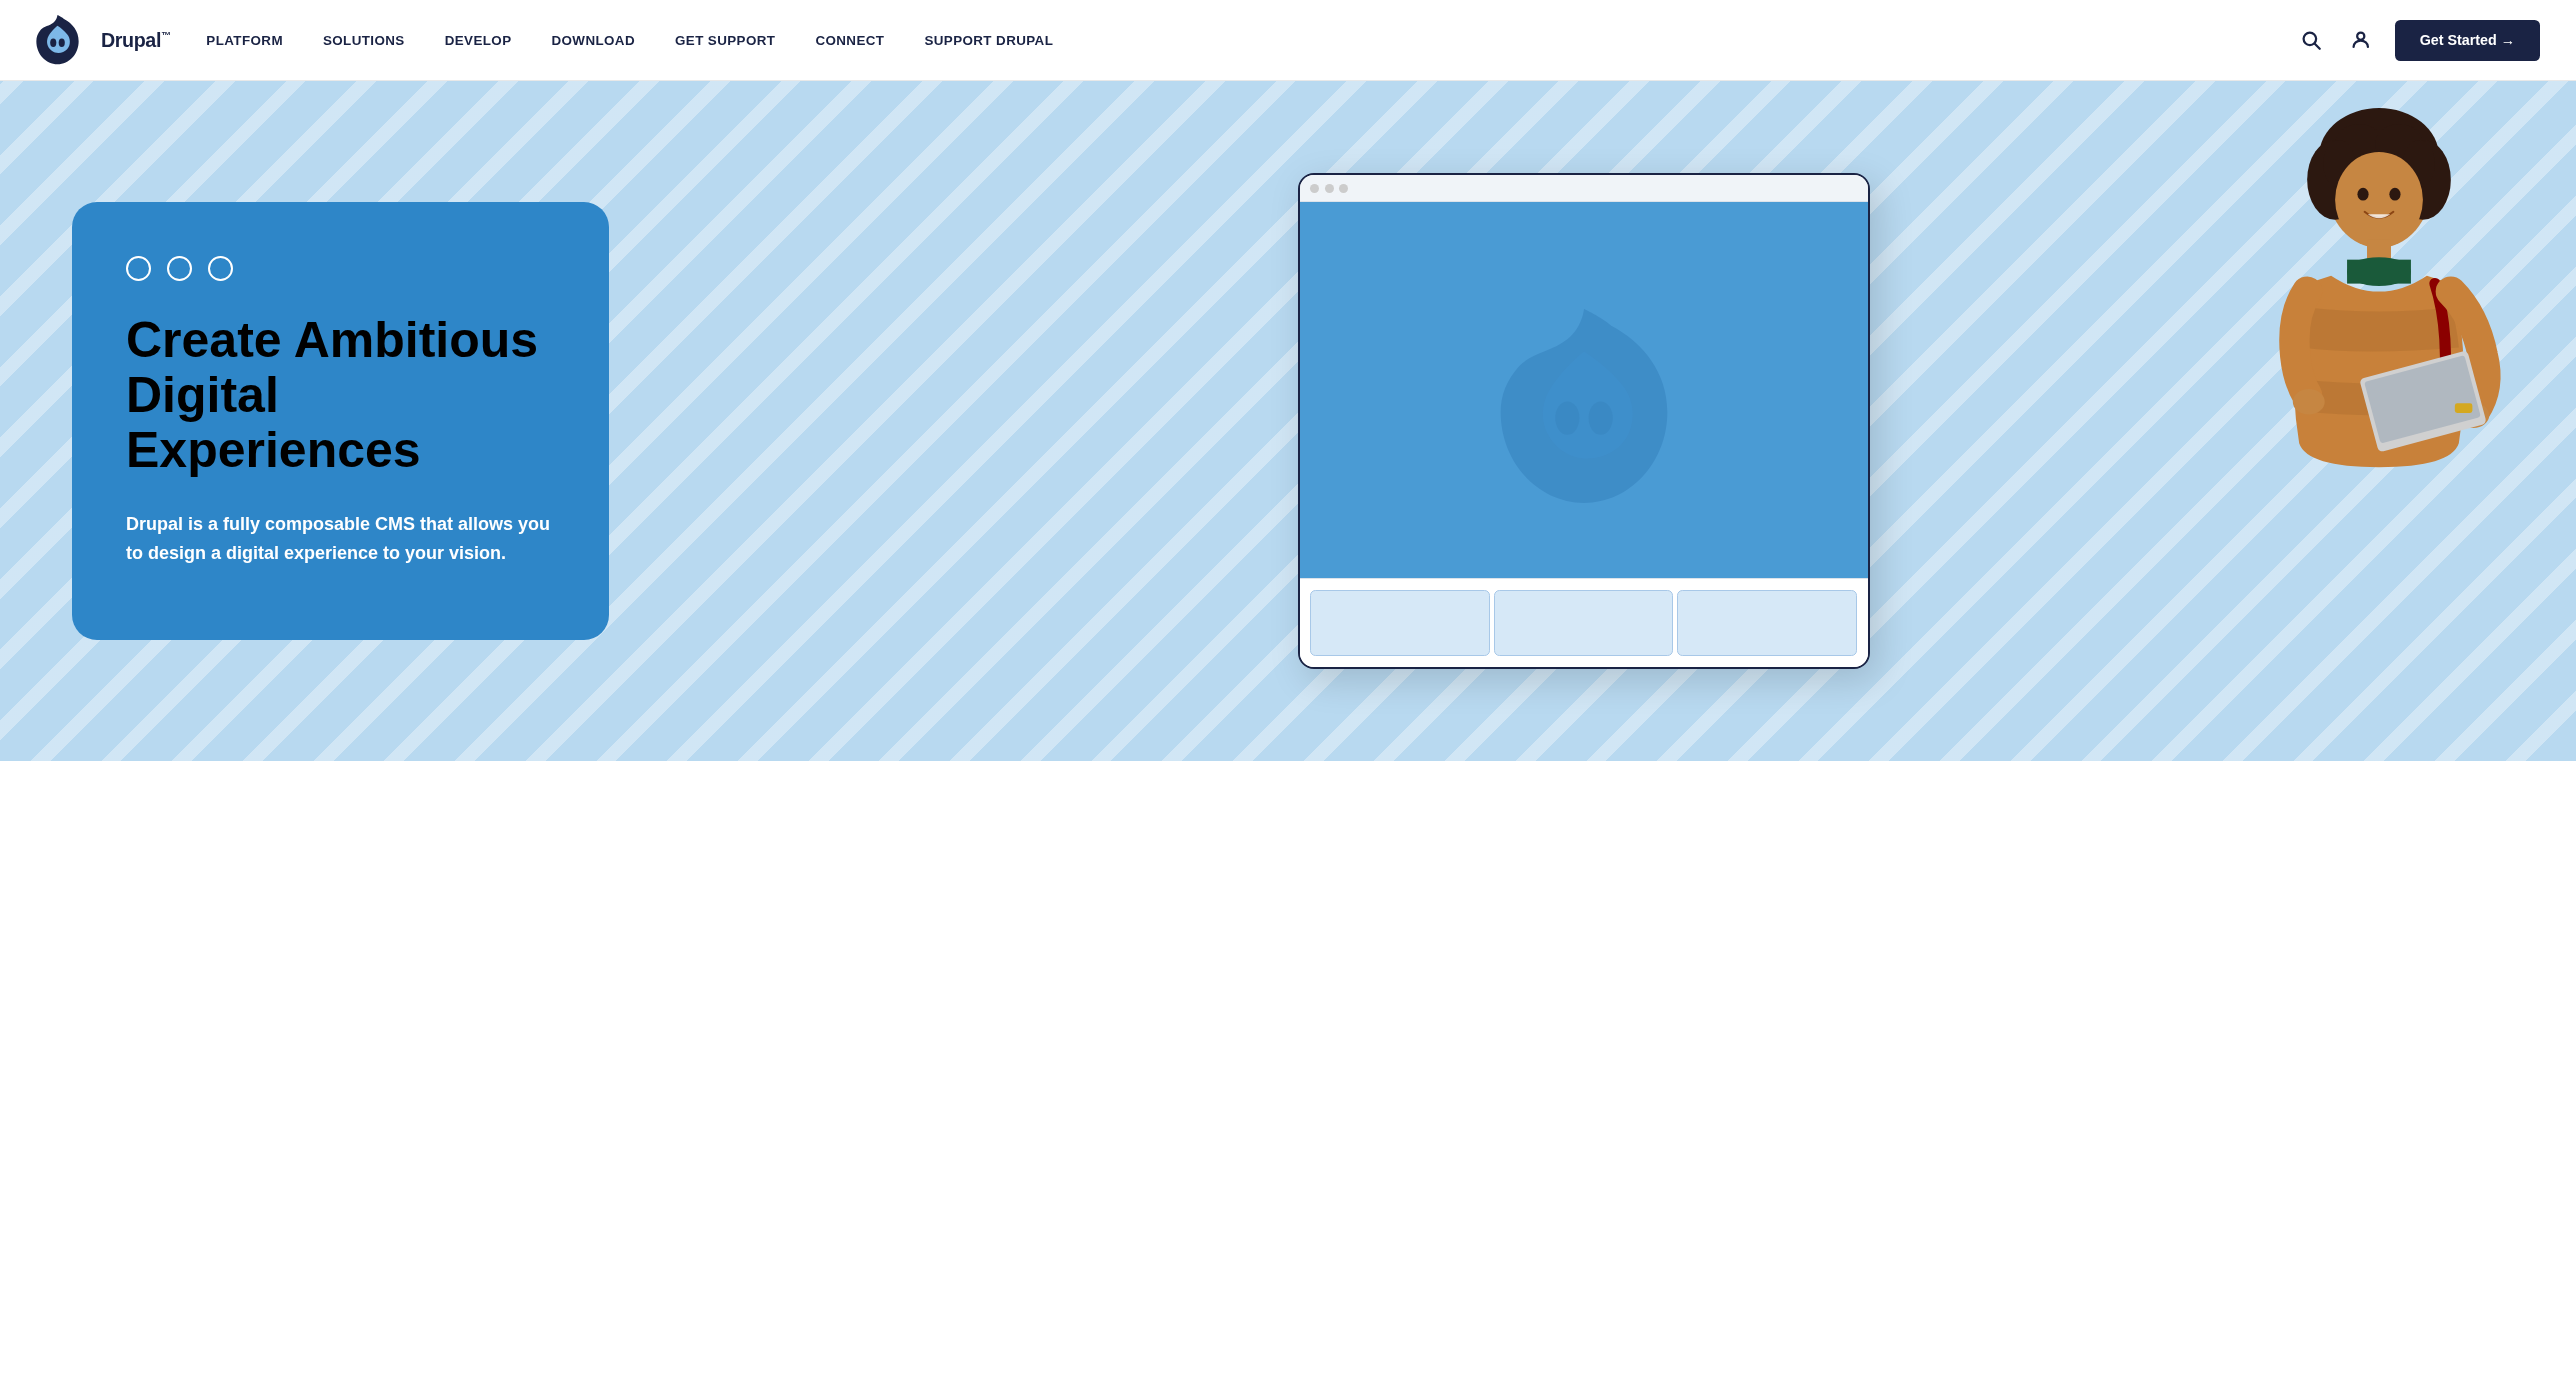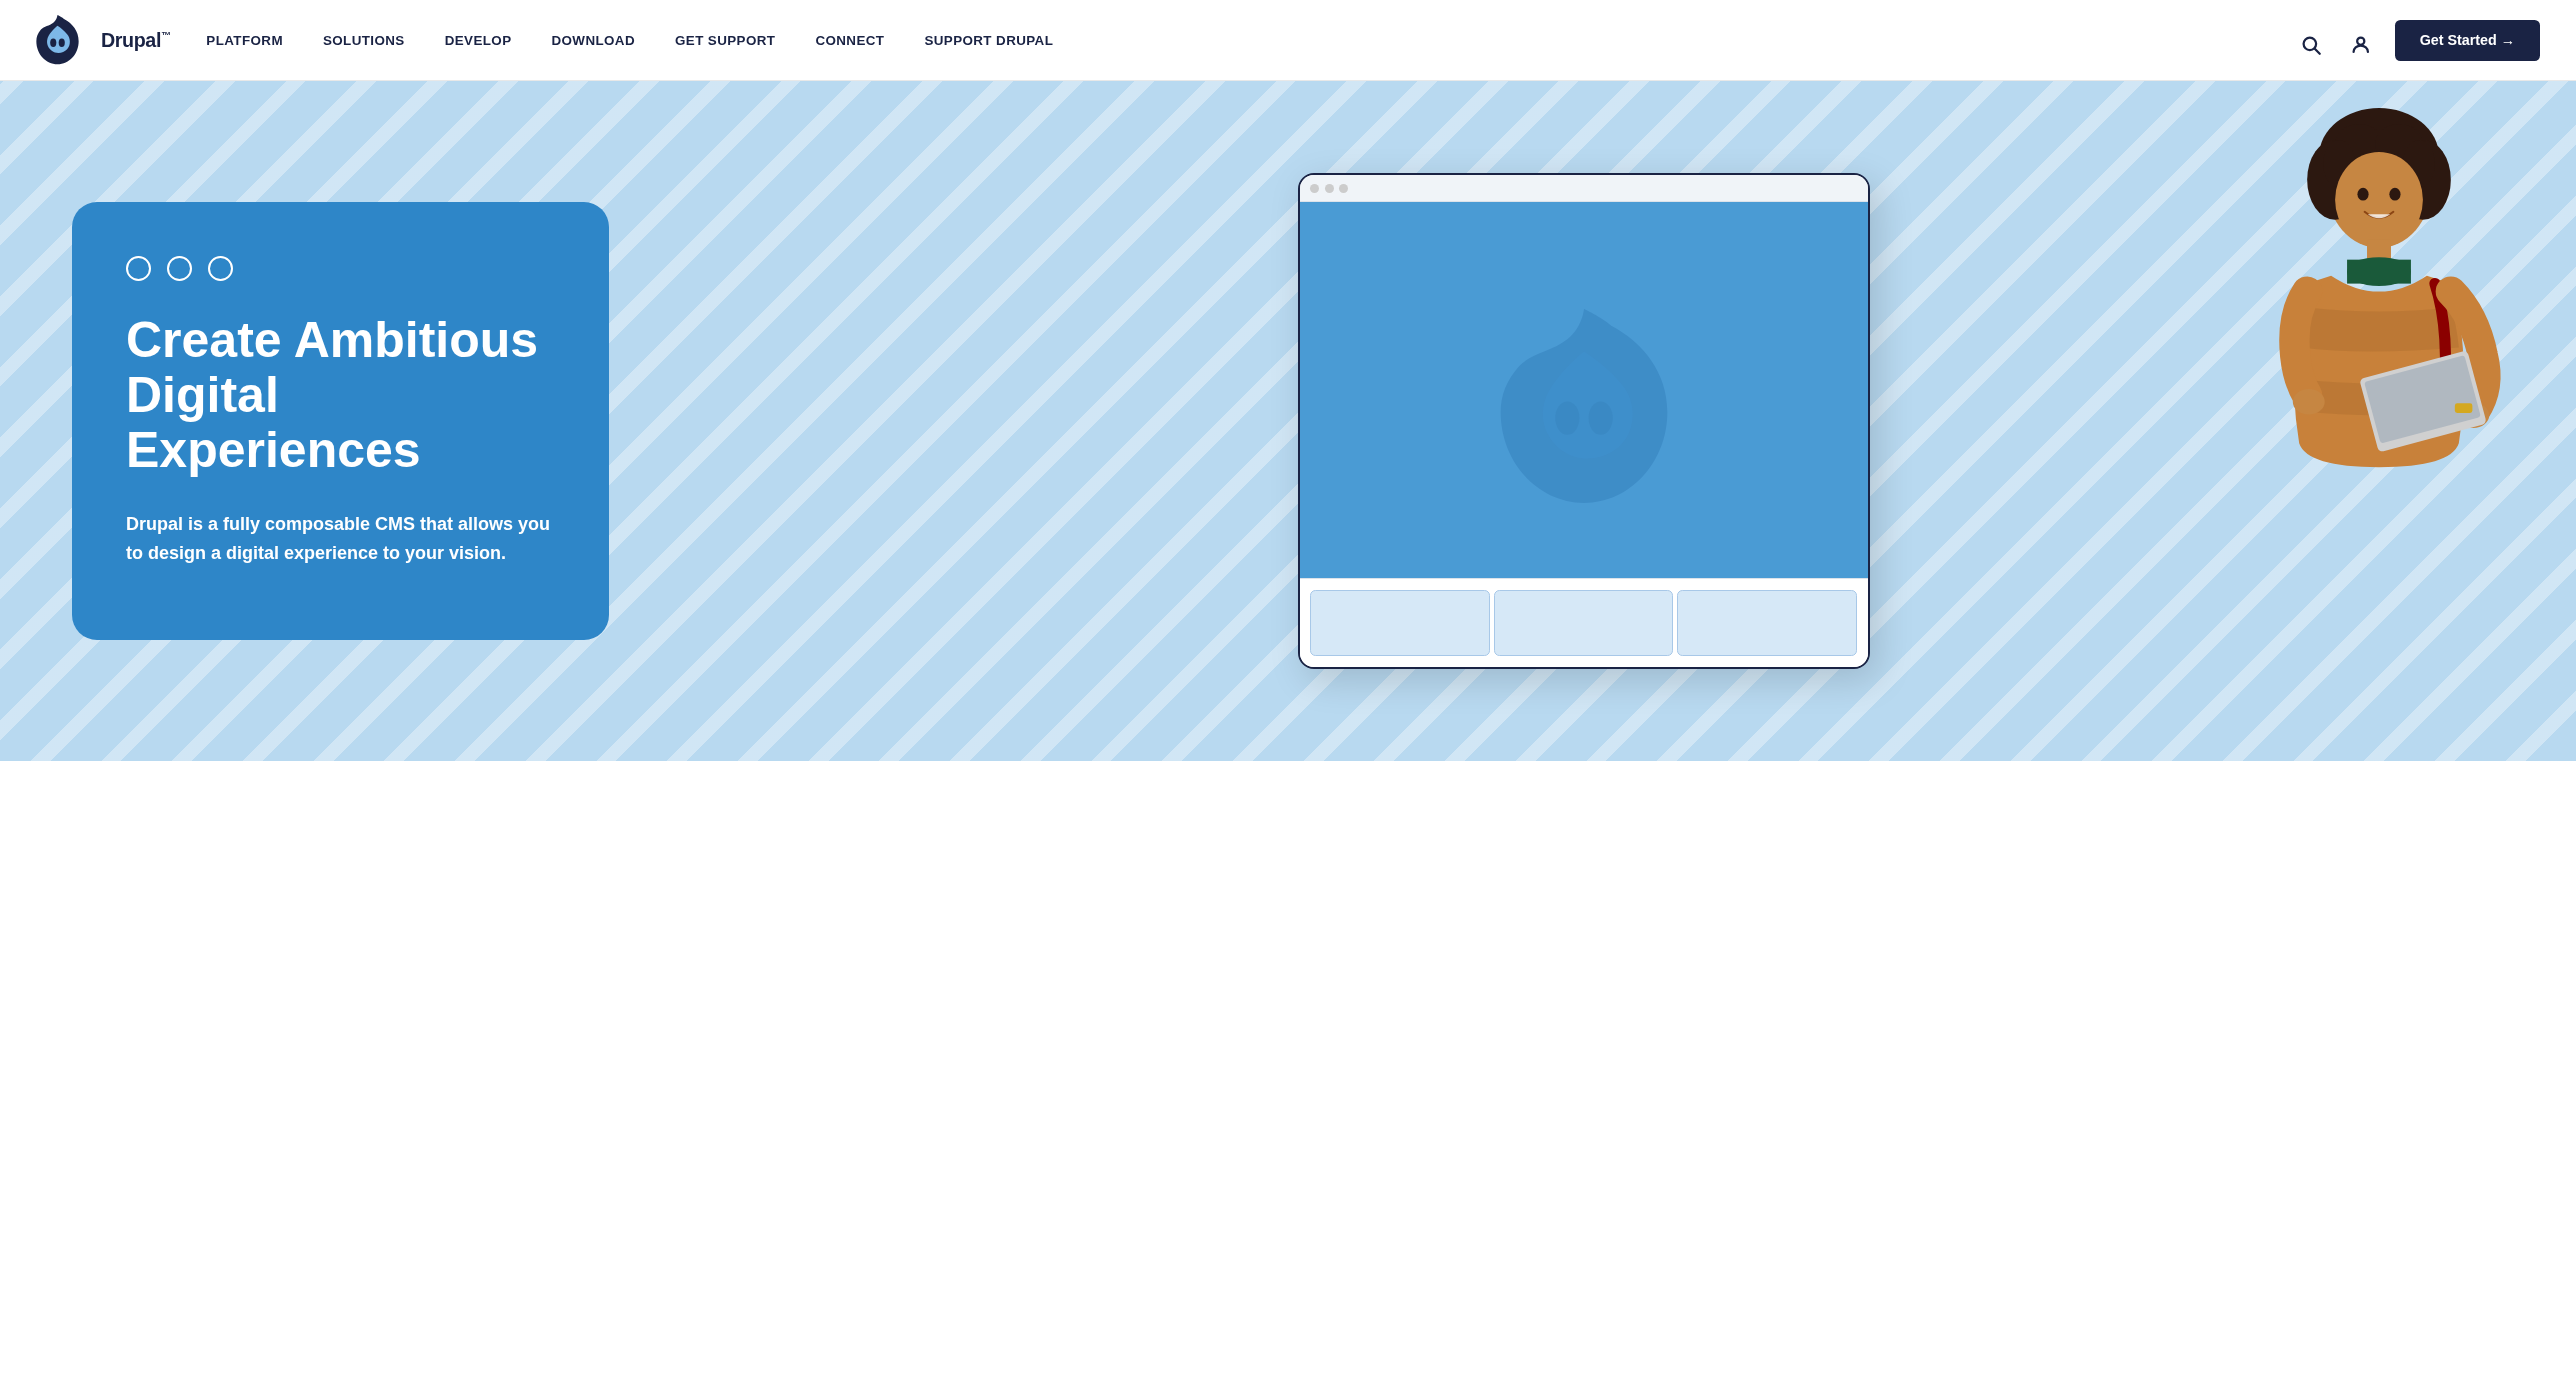--- a/index.html
+++ b/index.html
@@ -48,21 +48,21 @@
       font-size: 13.4px;
       font-weight: 700;
       color: #1a2344;
       text-decoration: none;
       letter-spacing: 0.4px;
       text-transform: uppercase;
       cursor: pointer;
     }
     .nav-actions {
       display: flex;
-      align-items: flex-end;
+      align-items: center;
       gap: 18px;
     }
     .nav-icon-btn {
       background: none;
       border: none;
       cursor: pointer;
       color: #1a2344;
       display: flex;
       align-items: center;
       justify-content: center;
@@ -133,21 +133,21 @@
     .hero-dot {
       width: 25px;
       height: 25px;
       border: 2.7px solid #fff;
       border-radius: 50%;
       background: transparent;
     }
     .hero-title {
       font-size: 50px;
       font-weight: 800;
-      color: #ffffff;
+      color: #000000;
       line-height: 1.1;
       margin-bottom: 32px;
     }
     .hero-description {
       font-size: 18px;
       font-weight: 700;
       color: #fff;
       line-height: 1.6;
     }
 

